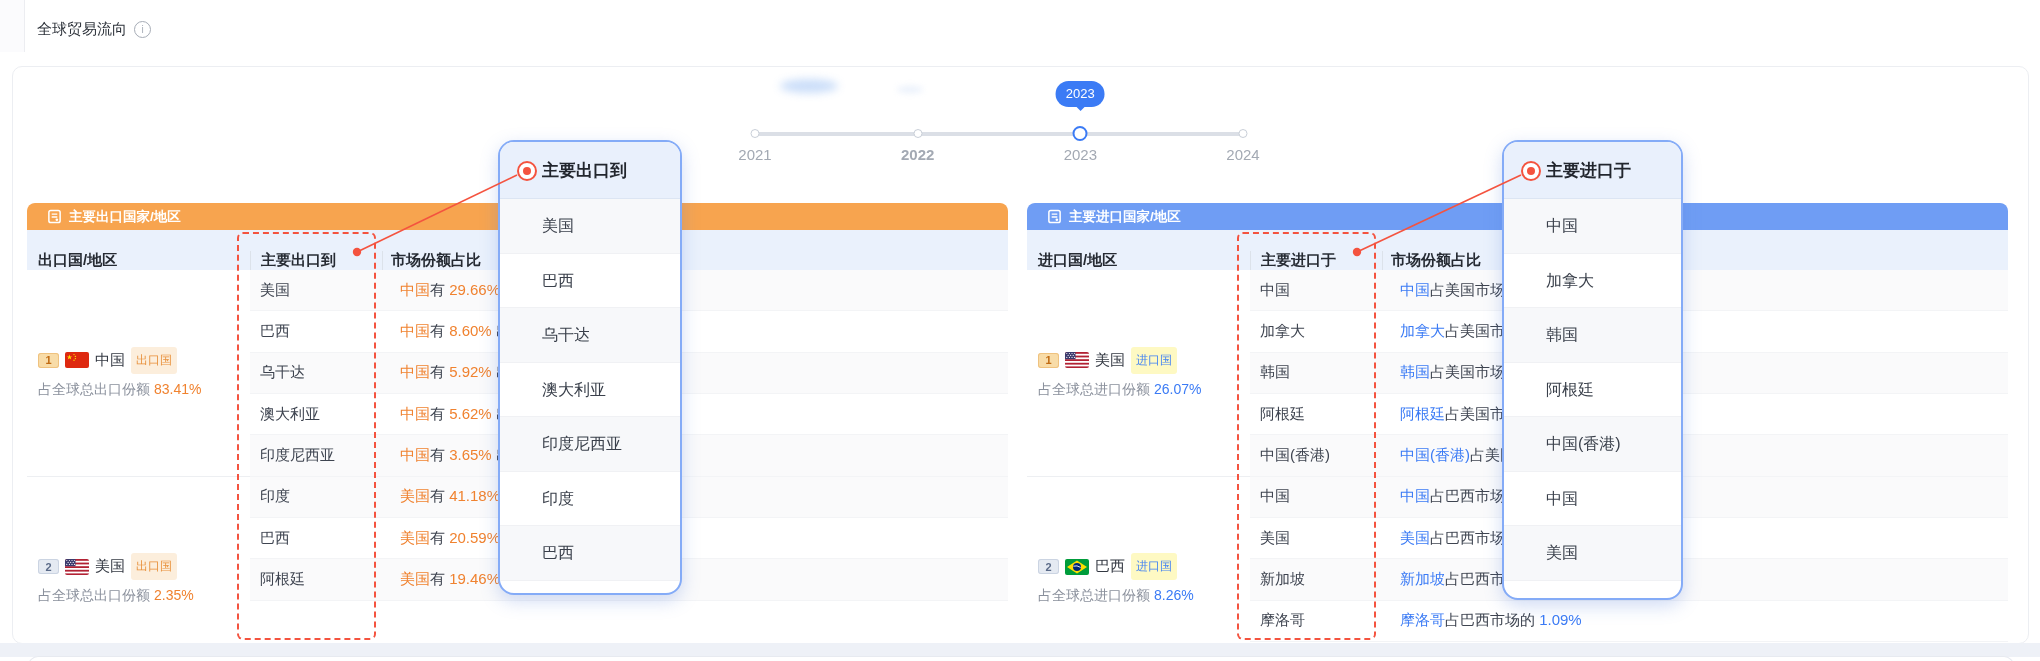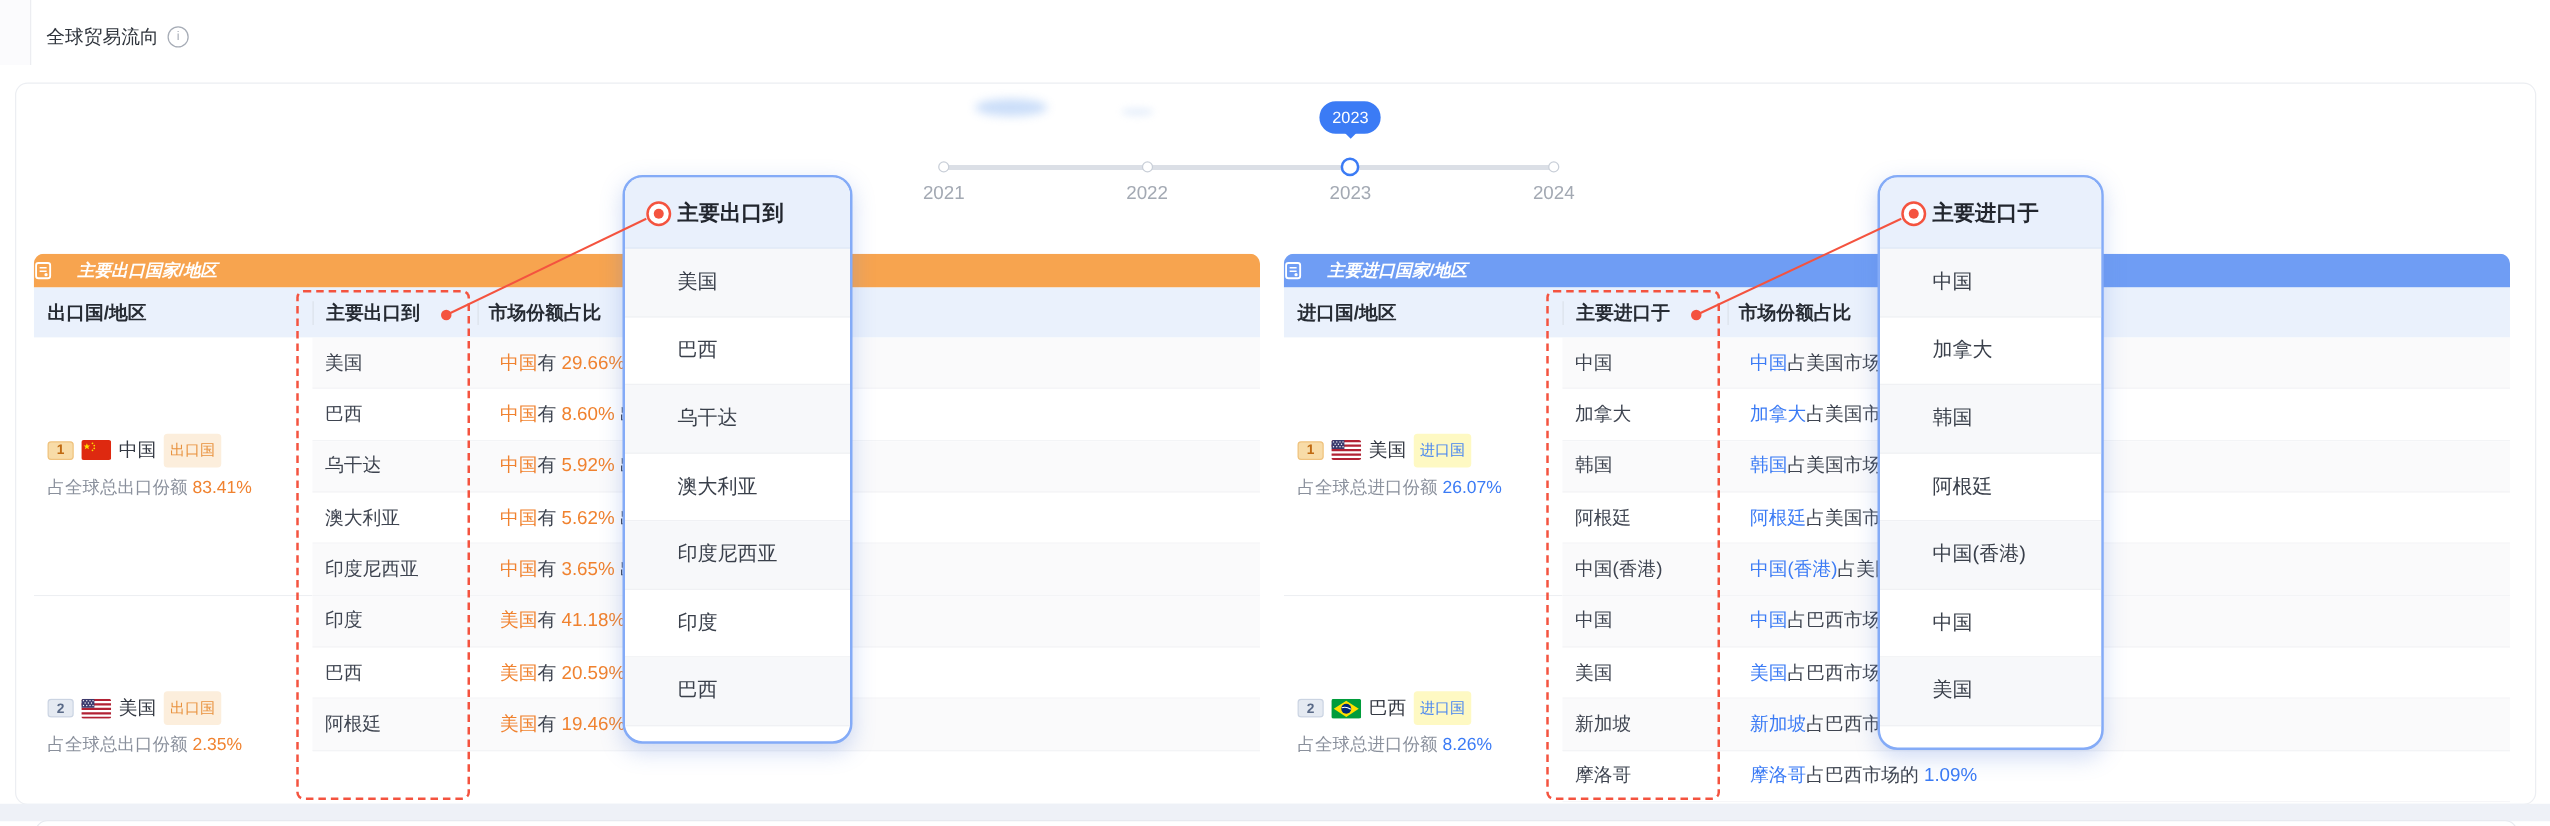--- a/index.html
+++ b/index.html
@@ -35,25 +35,25 @@
   .ylabel{position:absolute;top:146px;width:70px;margin-left:-35px;text-align:center;font-size:15px;color:#A3A9B3;}
   .slider-tooltip{position:absolute;top:81px;height:26px;padding:0 10px;background:#3B7BF5;border-radius:13px;
        color:#fff;font-size:13px;line-height:26px;text-align:center;transform:translateX(-50%);z-index:6;}
   .slider-tooltip:after{content:"";position:absolute;left:50%;bottom:-10px;margin-left:-6px;
        border:6px solid transparent;border-top-color:#3B7BF5;}
 
   
   .table{position:absolute;top:203px;width:981px;height:439px;overflow:hidden;border-radius:8px 8px 0 0;
          background:#fff;z-index:10;}
   #export-table{left:27px;} #import-table{left:1027px;}
-  .band{height:27px;display:flex;align-items:center;gap:20px;padding-left:0;color:#fff;font-size:13.5px;
-        font-weight:bold;border-radius:6px 6px 0 0;font-style:italic;}
+  .band{height:27px;display:flex;align-items:center;gap:7px;padding-left:20px;color:#fff;font-size:13.5px;
+        font-weight:bold;border-radius:6px 6px 0 0;}
   .band-orange{background:#F7A44F;} .band-blue{background:#6F9DF4;}
   .band-icon{display:inline-flex;width:15px;height:15px;}
-  .cols{height:40px;background:#EAF1FC;display:flex;align-items:center;font-weight:bold;font-size:15px;color:#262B33;}
+  .cols{height:40px;background:#EAF1FC;display:flex;align-items:flex-end;font-weight:bold;font-size:15px;color:#262B33;}
   .cols .c{display:flex;align-items:center;box-sizing:border-box;}
   .cols .c1{width:223px;padding-left:11px;}
   .cols .c2{width:132px;padding-left:10px;border-left:1px solid #DCE2EA;}
   .cols .c3{flex:1;padding-left:8px;border-left:1px solid #DCE2EA;}
   .tbody{position:relative;height:372px;overflow:hidden;}
   .groups{position:absolute;left:0;top:0;width:223px;}
   .gcell{height:206.65px;display:flex;flex-direction:column;justify-content:center;padding-left:11px;gap:7px;
          border-bottom:1px solid #EDEFF2;background:#fff;box-sizing:border-box;}
   .gline1{display:flex;align-items:center;gap:6px;}
   .rank{min-width:21px;height:15px;border-radius:3px;font-size:11px;font-weight:bold;
@@ -109,21 +109,21 @@
   <div class="panel"></div>
   <div class="smudge"></div>
   <div class="smudge2"></div>
 
   <div class="slider">
     <div class="track"></div>
     <div id="slider-marks">
         <div class="dot" style="left: 755px;"></div>
         <div class="ylabel" style="left: 755px; text-align: center;">2021</div>
         <div class="dot" style="left: 917.667px;"></div>
-        <div class="ylabel" style="left: 917.667px;">2022</div>
+        <div class="ylabel" style="left: 917.667px; font-weight: bold;">2022</div>
         <div class="handle" style="left: 1080.33px;"></div>
         <div class="ylabel" style="left: 1080.33px;">2023</div>
         <div class="dot" style="left: 1243px;"></div>
         <div class="ylabel" style="left: 1243px;">2024</div>
       </div>
     <div class="slider-tooltip" id="year-tooltip" style="left: 1080.33px;">2023 年</div>
   </div>
 
   <div class="table" id="export-table">
     <div class="band band-orange">

